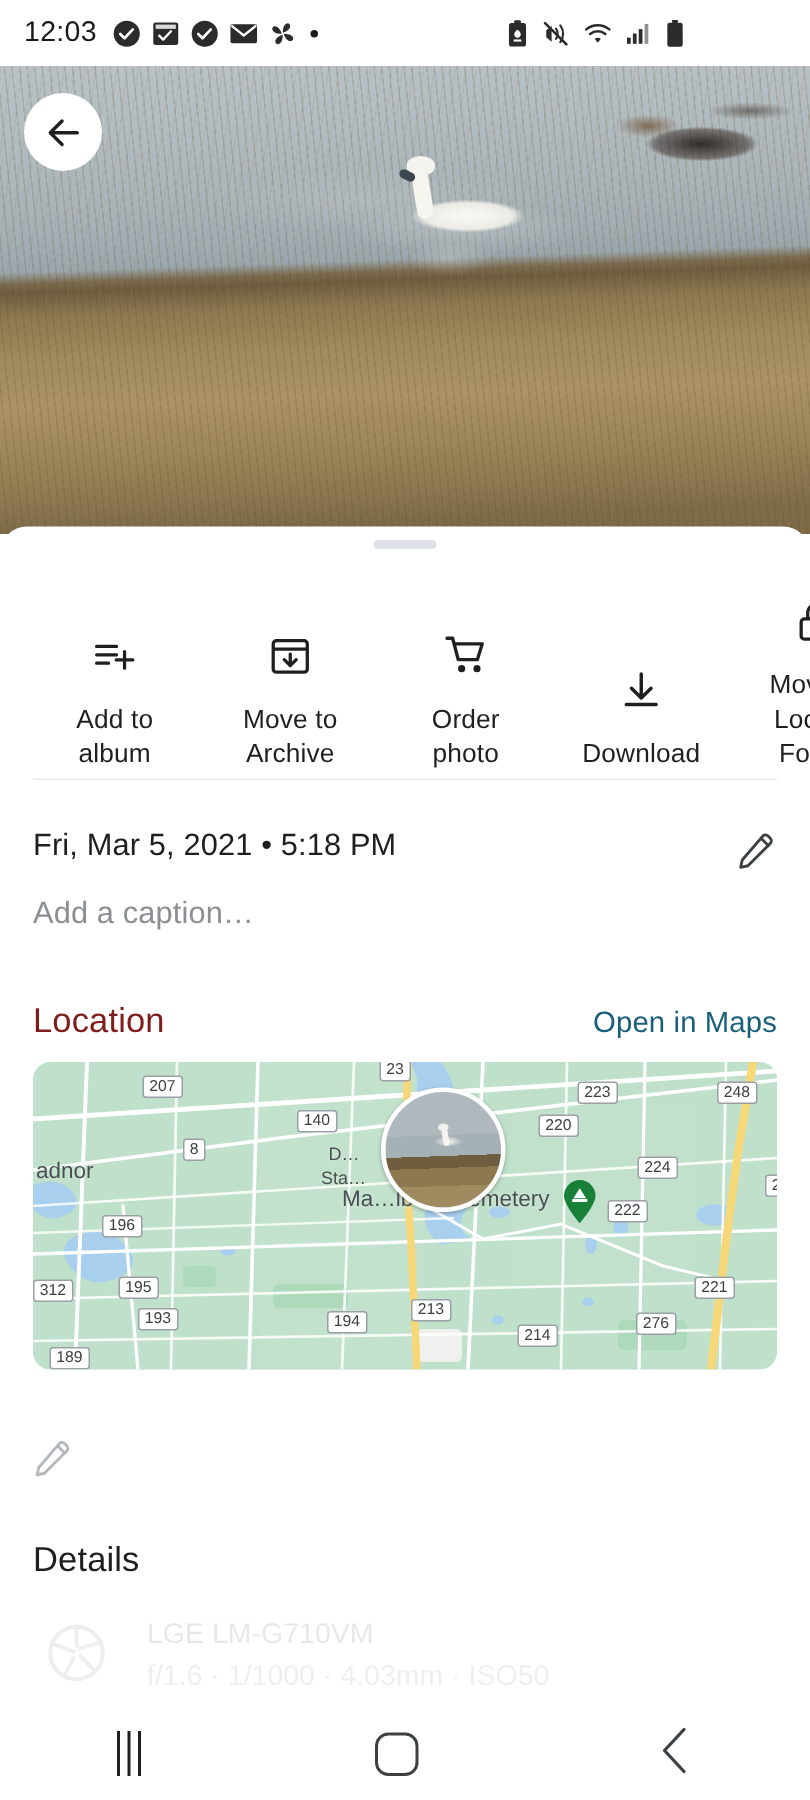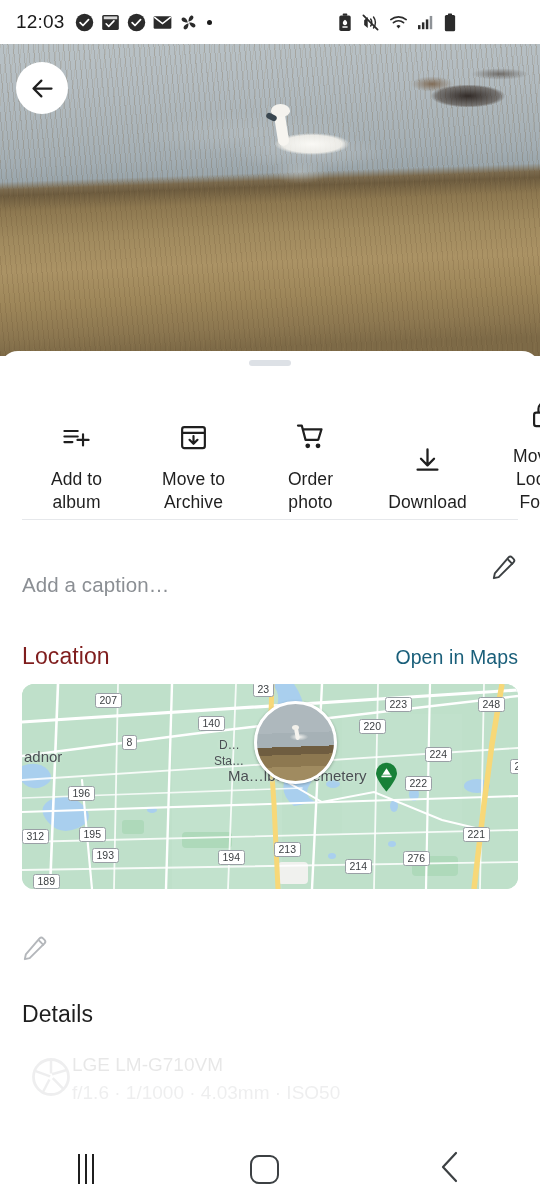--- a/index.html
+++ b/index.html
@@ -175,21 +175,21 @@
     display:flex; align-items:flex-start; padding:26px 22px 0 22px;
   }
   .place-col{ flex:1; }
   .place-name{ font-size:20.5px; color:#1f1f1f; letter-spacing:.1px; }
   .place-coords{ font-size:20.5px; color:#1f1f1f; margin-top:12px; letter-spacing:.1px; }
   .pencil-light{ flex:0 0 auto; margin-top:20px; }
 
   
   .details-title{ font-size:23px; color:#1f1f1f; padding:35px 22px 0 22px; letter-spacing:.1px; }
   .details-row{
-    display:flex; align-items:center; padding:26px 22px 0 30px;
+    display:flex; align-items:center; gap:26px; padding:26px 22px 0 30px;
     opacity:.10;
   }
   .det-col{ display:flex; flex-direction:column; gap:6px; }
   .det-main{ font-size:19px; color:#1f1f1f; }
   .det-sub{ font-size:19px; color:#5f6368; }
 
   
   .navbar{
     position:absolute; bottom:0; left:0; width:540px; height:62px;
     display:flex; align-items:center; justify-content:space-around;
@@ -344,20 +344,21 @@
         </svg>
       </span>
       <span class="al"><span>Move to</span><br><span>Locked</span><br><span>Folder</span></span>
     </div>
   </div>
 
   <div class="divider"></div>
 
   <div class="date-row">
     <div class="date-col">
+      <div class="date-txt">Fri, Mar 5, 2021  •  5:18 PM</div>
       <div class="caption-txt">Add a caption…</div>
     </div>
     <span class="pencil-dark">
       <svg width="27" height="27" viewBox="0 0 24 24">
         <path d="M3.4 17.2l-0.9 4.3 4.3-0.9L20 7.4a2.2 2.2 0 000-3.1l-1.3-1.3a2.2 2.2 0 00-3.1 0z" stroke="#3c4043" stroke-width="1.7" fill="none" stroke-linejoin="round"></path>
         <path d="M14.8 4.6l4.6 4.6" stroke="#3c4043" stroke-width="1.7"></path>
       </svg>
     </span>
   </div>
 
@@ -429,21 +430,21 @@
     <span class="shield" style="left:488px;top:75px">242</span>
     <span class="shield" style="left:46px;top:102px">196</span>
     <span class="shield" style="left:383px;top:92px">222</span>
     <span class="shield" style="left:0px;top:145px">312</span>
     <span class="shield" style="left:57px;top:143px">195</span>
     <span class="shield" style="left:441px;top:143px">221</span>
     <span class="shield" style="left:70px;top:164px">193</span>
     <span class="shield" style="left:196px;top:166px">194</span>
     <span class="shield" style="left:252px;top:158px">213</span>
     <span class="shield" style="left:323px;top:175px">214</span>
-    <span class="shield" style="left:381px;top:167px">276</span>
+    <span class="shield" style="left:402px;top:167px">276</span>
     <span class="shield" style="left:11px;top:190px">189</span>
     <span class="us-shield" style="left:471px;top:183px">42</span>
 
     <span class="pin" style="left:353px;top:78px">
       <svg width="23" height="30" viewBox="0 0 23 30">
         <path d="M11.5 29.5C11.5 29.5 22 17.6 22 11.2A10.5 10.5 0 101 11.2C1 17.6 11.5 29.5 11.5 29.5z" fill="#188038"></path>
         <path d="M11.5 6.2l4.2 6.6H7.3z" fill="#ffffff"></path>
         <rect x="6.4" y="13.4" width="10.2" height="1.9" rx=".6" fill="#ffffff"></rect>
       </svg>
     </span>

